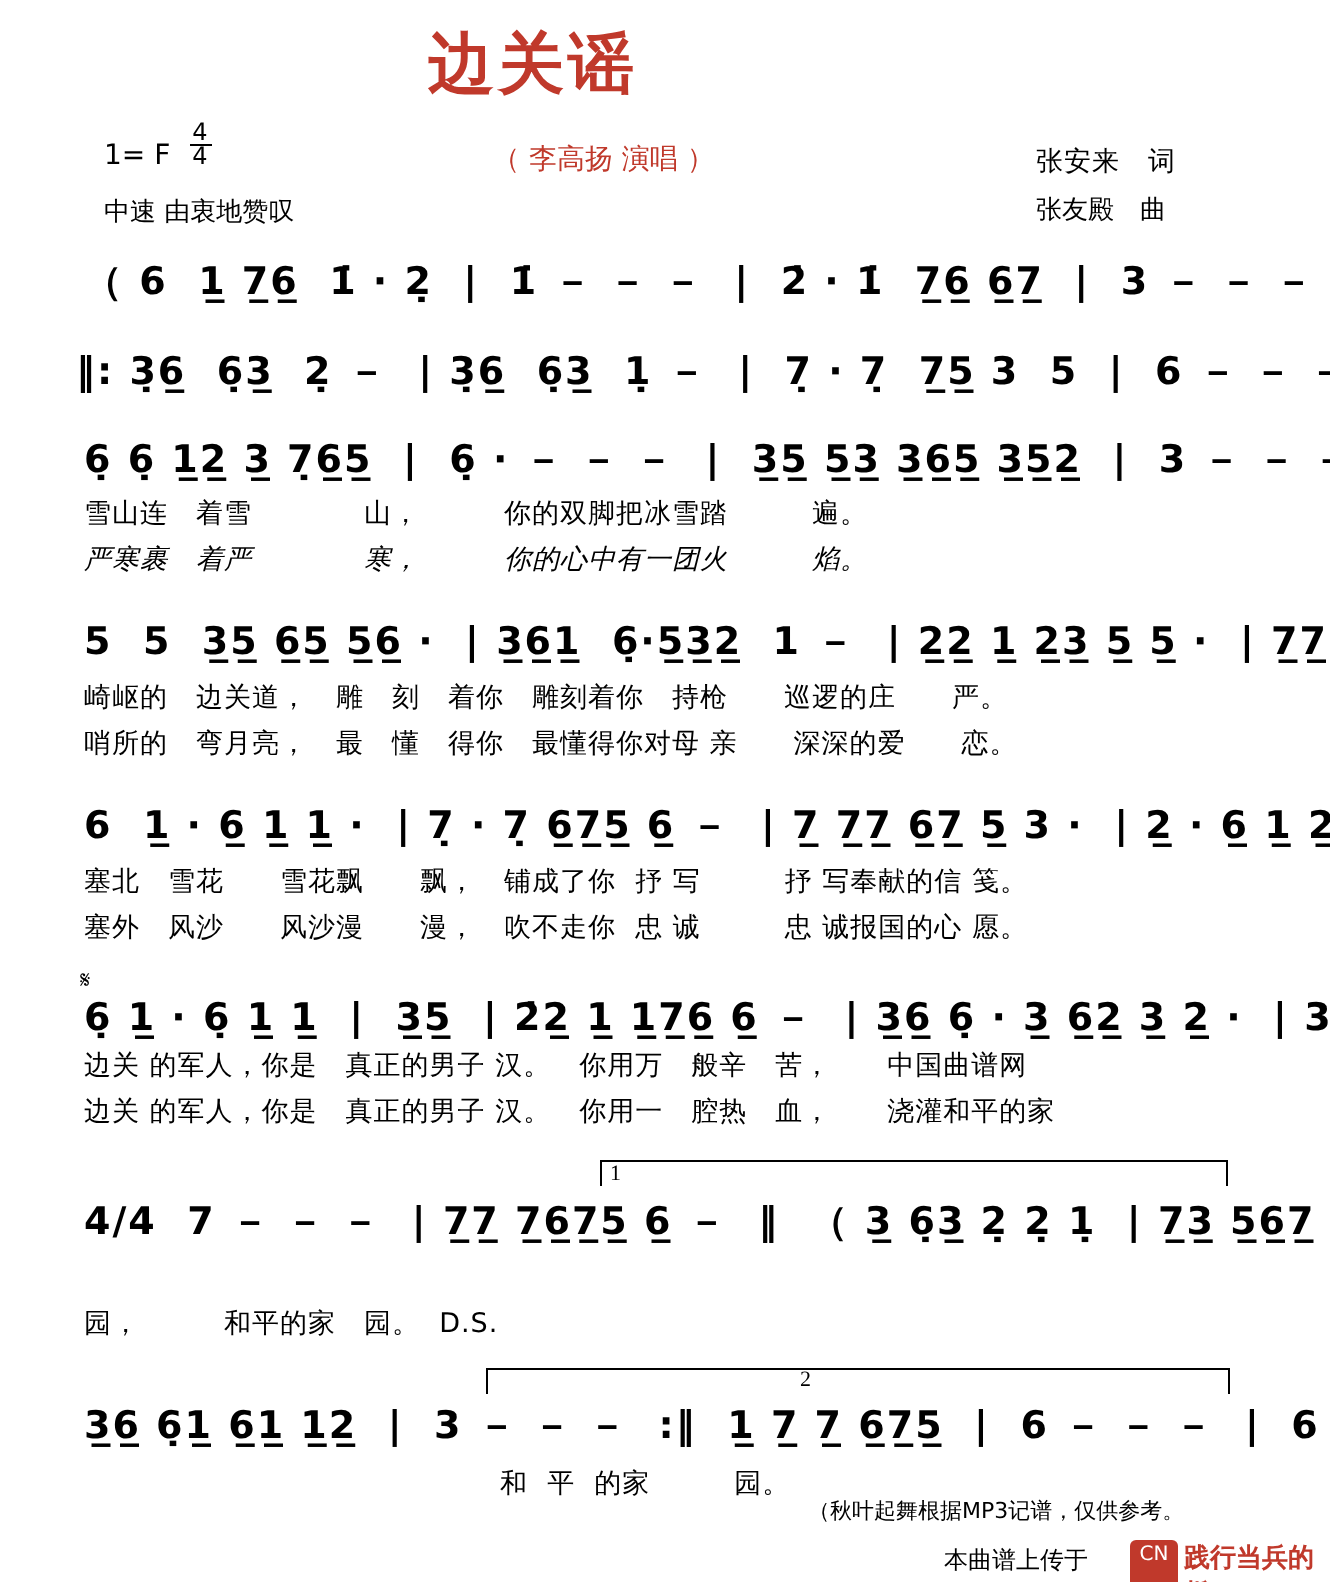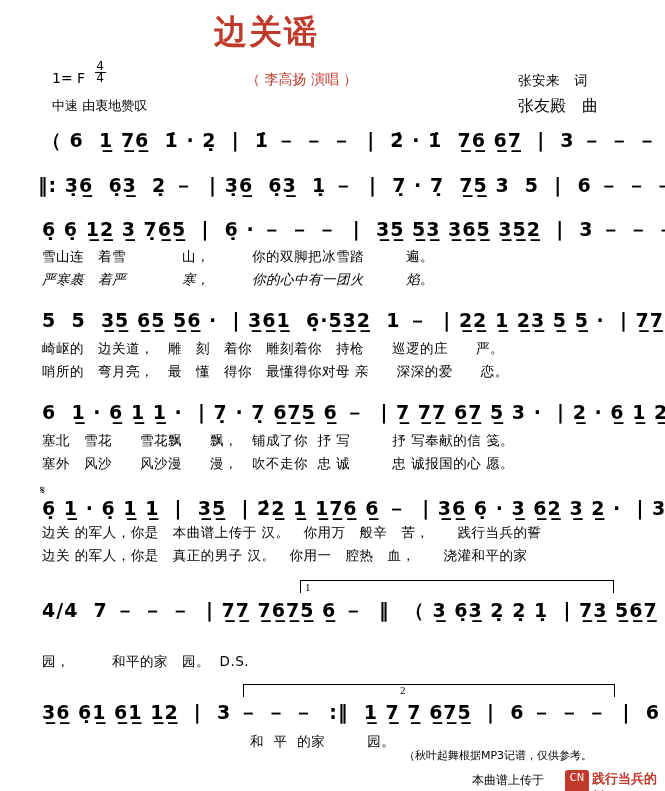--- a/index.html
+++ b/index.html
@@ -19,21 +19,21 @@
     font-size:33px;font-weight:bold;color:#c0392b;
     font-family:"DejaVu Sans","Liberation Sans",sans-serif;
     letter-spacing:2px;
   }
   .singer{
     position:absolute;left:246px;top:71px;
     font-size:14px;color:#c0392b;
     font-family:"DejaVu Sans","Liberation Sans",sans-serif;
   }
   .cred{
-    position:absolute;font-size:16px;color:#000;
+    position:absolute;font-size:13px;color:#000;
     font-family:"DejaVu Sans","Liberation Sans",sans-serif;
   }
   .cred.lyr{left:518px;top:72px;}
   .cred.cmp{left:518px;top:96px;}
 
   .keysig{
     position:absolute;left:52px;top:70px;font-size:14px;
     font-family:"DejaVu Sans","Liberation Sans",sans-serif;
   }
   .meter{
@@ -110,21 +110,21 @@
   <div class="row lyr" style="left:42px;top:340px;">崎岖的　边关道，　雕　刻　着你　雕刻着你　持枪　　巡逻的庄　　严。</div>
   <div class="row lyr" style="left:42px;top:363px;">哨所的　弯月亮，　最　懂　得你　最懂得你对母 亲　　深深的爱　　恋。</div>
 
   <div class="row notes" style="left:42px;top:400px;">6  1̲ · 6̲ 1̲ 1̲ ·  | 7̣ · 7̣ 6̲7̲5̲ 6̲ －  | 7̲ 7̲7̲ 6̲7̲ 5̲ 3 ·  | 2̲ · 6̲ 1̲ 2̲2̲ 3̲ 3̲ ·</div>
   <div class="row lyr" style="left:42px;top:432px;">塞北　雪花　　雪花飘　　飘，　铺成了你  抒 写　　　抒 写奉献的信 笺。</div>
   <div class="row lyr" style="left:42px;top:455px;">塞外　风沙　　风沙漫　　漫，　吹不走你  忠 诚　　　忠 诚报国的心 愿。</div>
 
   <div class="seg" style="left:40px;top:483px;">𝄋</div>
 
   <div class="row notes" style="left:42px;top:496px;">6̣ 1̲ · 6̣ 1̲ 1̲  |  3̲5̲  | 2̇2̲ 1̲ 1̲7̲6̲ 6̲ －  | 3̲6̲ 6̣ · 3̲ 6̲2̲ 3̲ 2̲ ·  | 3/4  0̲1̲2̲ 3̲3̲ 3̲ 5̲6̲</div>
-  <div class="row lyr" style="left:42px;top:524px;">边关 的军人，你是　本曲谱上传于 汉。　你用万　般辛　苦，　　践行当兵的誓</div>
+  <div class="row lyr" style="left:42px;top:524px;">边关 的军人，你是　真正的男子 汉。　你用万　般辛　苦，　　中国曲谱网</div>
   <div class="row lyr" style="left:42px;top:547px;">边关 的军人，你是　真正的男子 汉。　你用一　腔热　血，　　浇灌和平的家</div>
 
   <div style="position:absolute;left:300px;top:580px;width:312px;height:12px;border-top:1.3px solid #000;border-left:1.3px solid #000;border-right:1.3px solid #000;"></div>
   <div class="seg" style="left:305px;top:581px;font-size:11px;">1</div>
 
   <div class="row notes" style="left:42px;top:598px;">4/4  7 － － －  | 7̲7̲ 7̲6̲7̲5̲ 6̲ －  ‖  （ 3̲ 6̣3̲ 2̣ 2̣ 1̣  | 7̲3̲ 5̲6̲7̲ 6̲ －</div>
   <div class="row lyr" style="left:42px;top:653px;">园，　　　和平的家　园。  D.S.</div>
 
   <div style="position:absolute;left:243px;top:684px;width:370px;height:12px;border-top:1.3px solid #000;border-left:1.3px solid #000;border-right:1.3px solid #000;"></div>
   <div class="seg" style="left:400px;top:684px;font-size:11px;">2</div>

